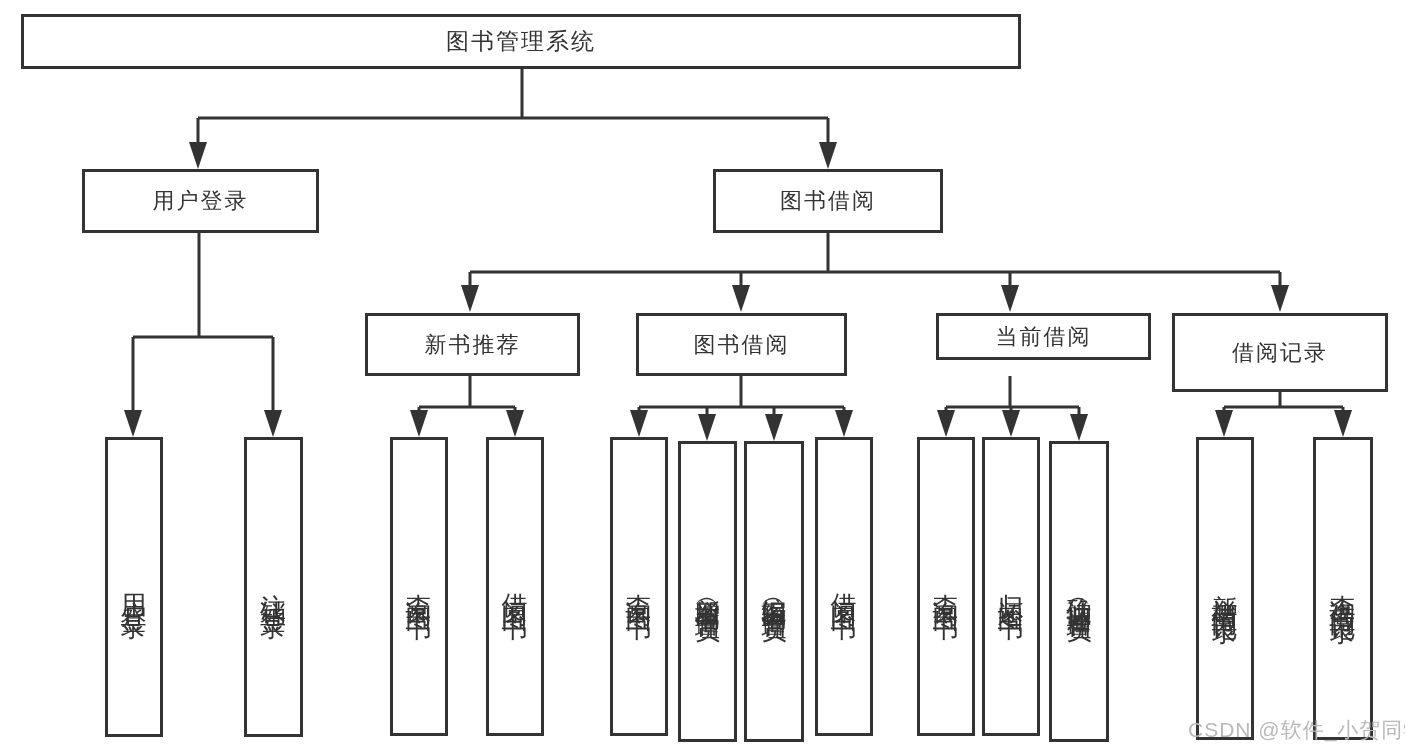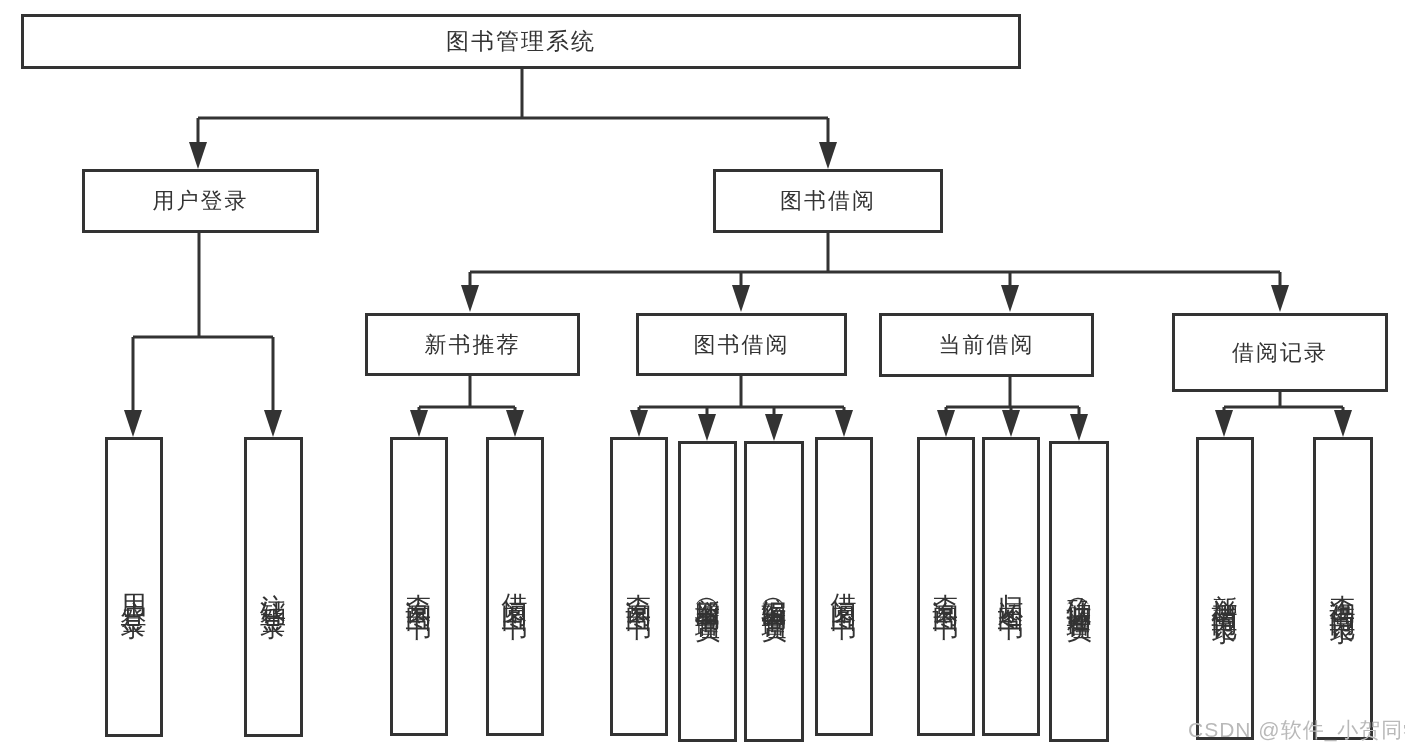--- a/index.html
+++ b/index.html
@@ -82,21 +82,21 @@
     </g>
   </svg>
 
   <div class="node rootbox" style="left:21px; top:14px; width:1000px; height:55px;">图书管理系统</div>
 
   <div class="node hbox" style="left:82px; top:169px; width:237px; height:64px;">用户登录</div>
   <div class="node hbox" style="left:713px; top:169px; width:230px; height:64px;">图书借阅</div>
 
   <div class="node hbox" style="left:365px; top:313px; width:215px; height:63px;">新书推荐</div>
   <div class="node hbox" style="left:636px; top:313px; width:211px; height:63px;">图书借阅</div>
-  <div class="node hbox" style="left:879px; top:313px; width:215px; height:64px;">当前借阅</div>
+  <div class="node hbox" style="left:936px; top:313px; width:215px; height:47px;">当前借阅</div>
   <div class="node hbox" style="left:1172px; top:313px; width:216px; height:79px;">借阅记录</div>
 
   <div class="node vbox" style="left:105px; top:437px; width:58px; height:300px;">用户登录</div>
   <div class="node vbox" style="left:244px; top:437px; width:59px; height:300px;">注销登录</div>
 
   <div class="node vbox" style="left:390px; top:437px; width:58px; height:299px;">查询图书</div>
   <div class="node vbox" style="left:486px; top:437px; width:58px; height:299px;">借阅图书</div>
 
   <div class="node vbox" style="left:610px; top:437px; width:58px; height:299px;">查询图书</div>
   <div class="node vbox tight" style="left:678px; top:441px; width:59px; height:301px;">新增图书（管理员）</div>

